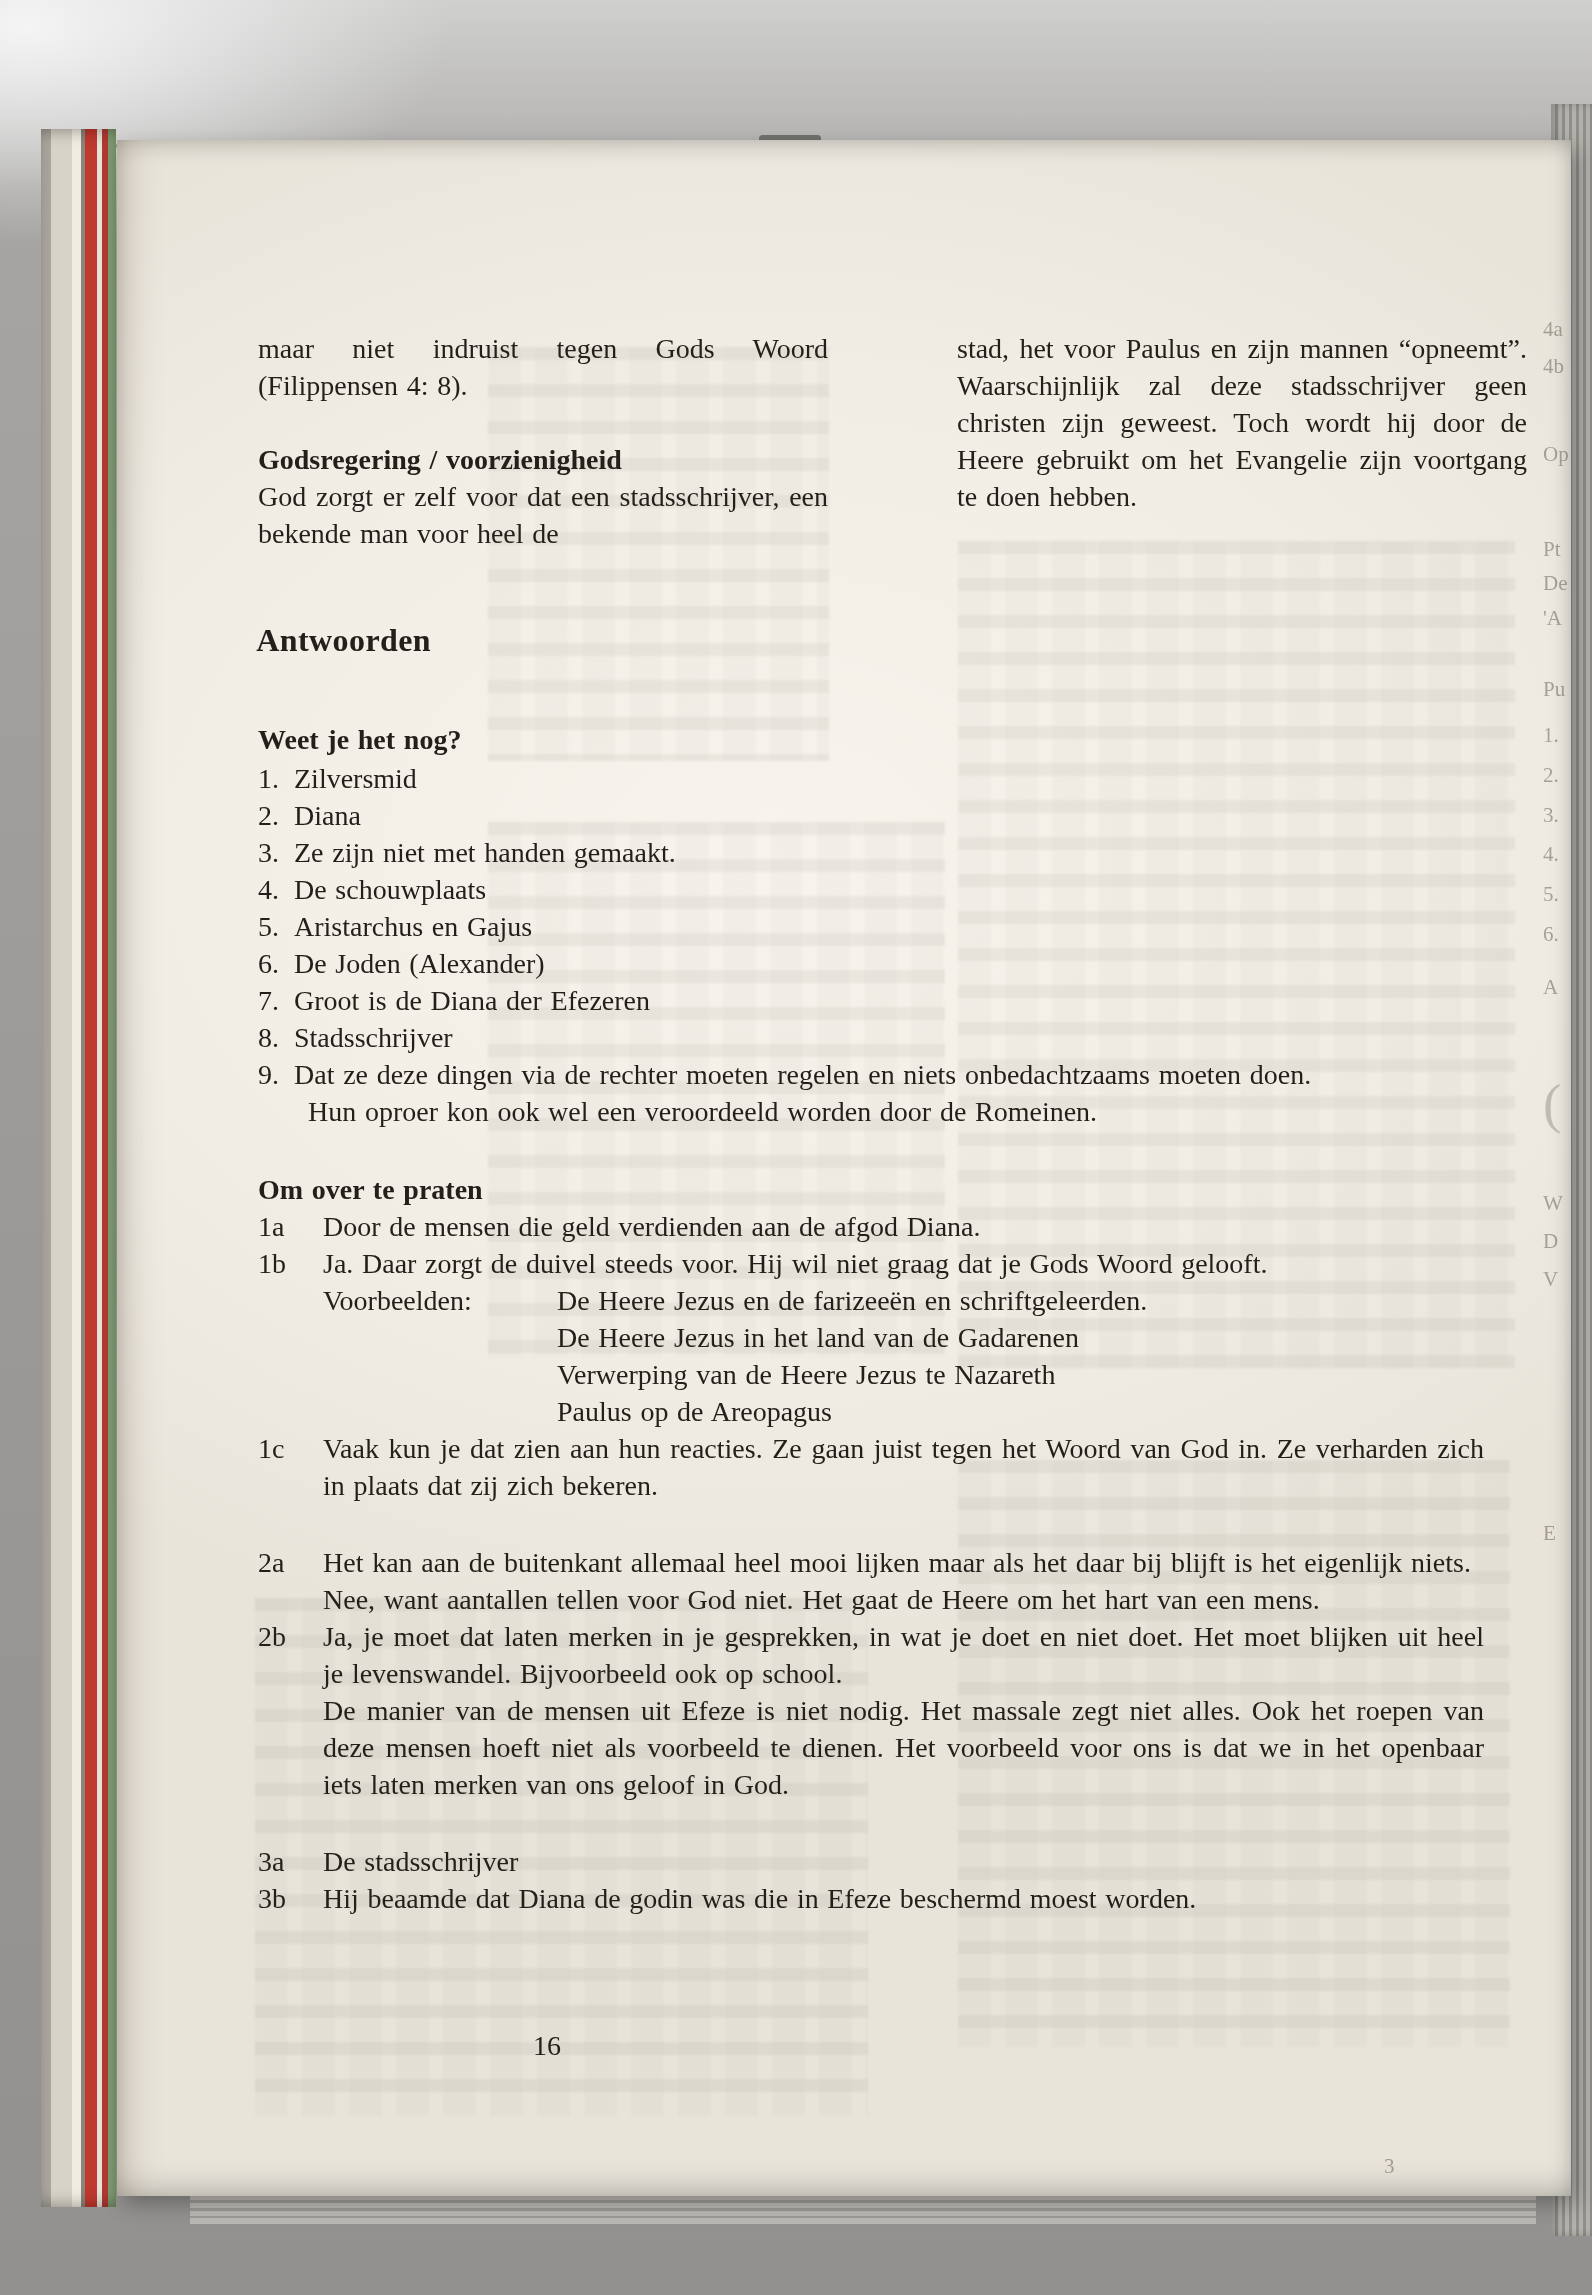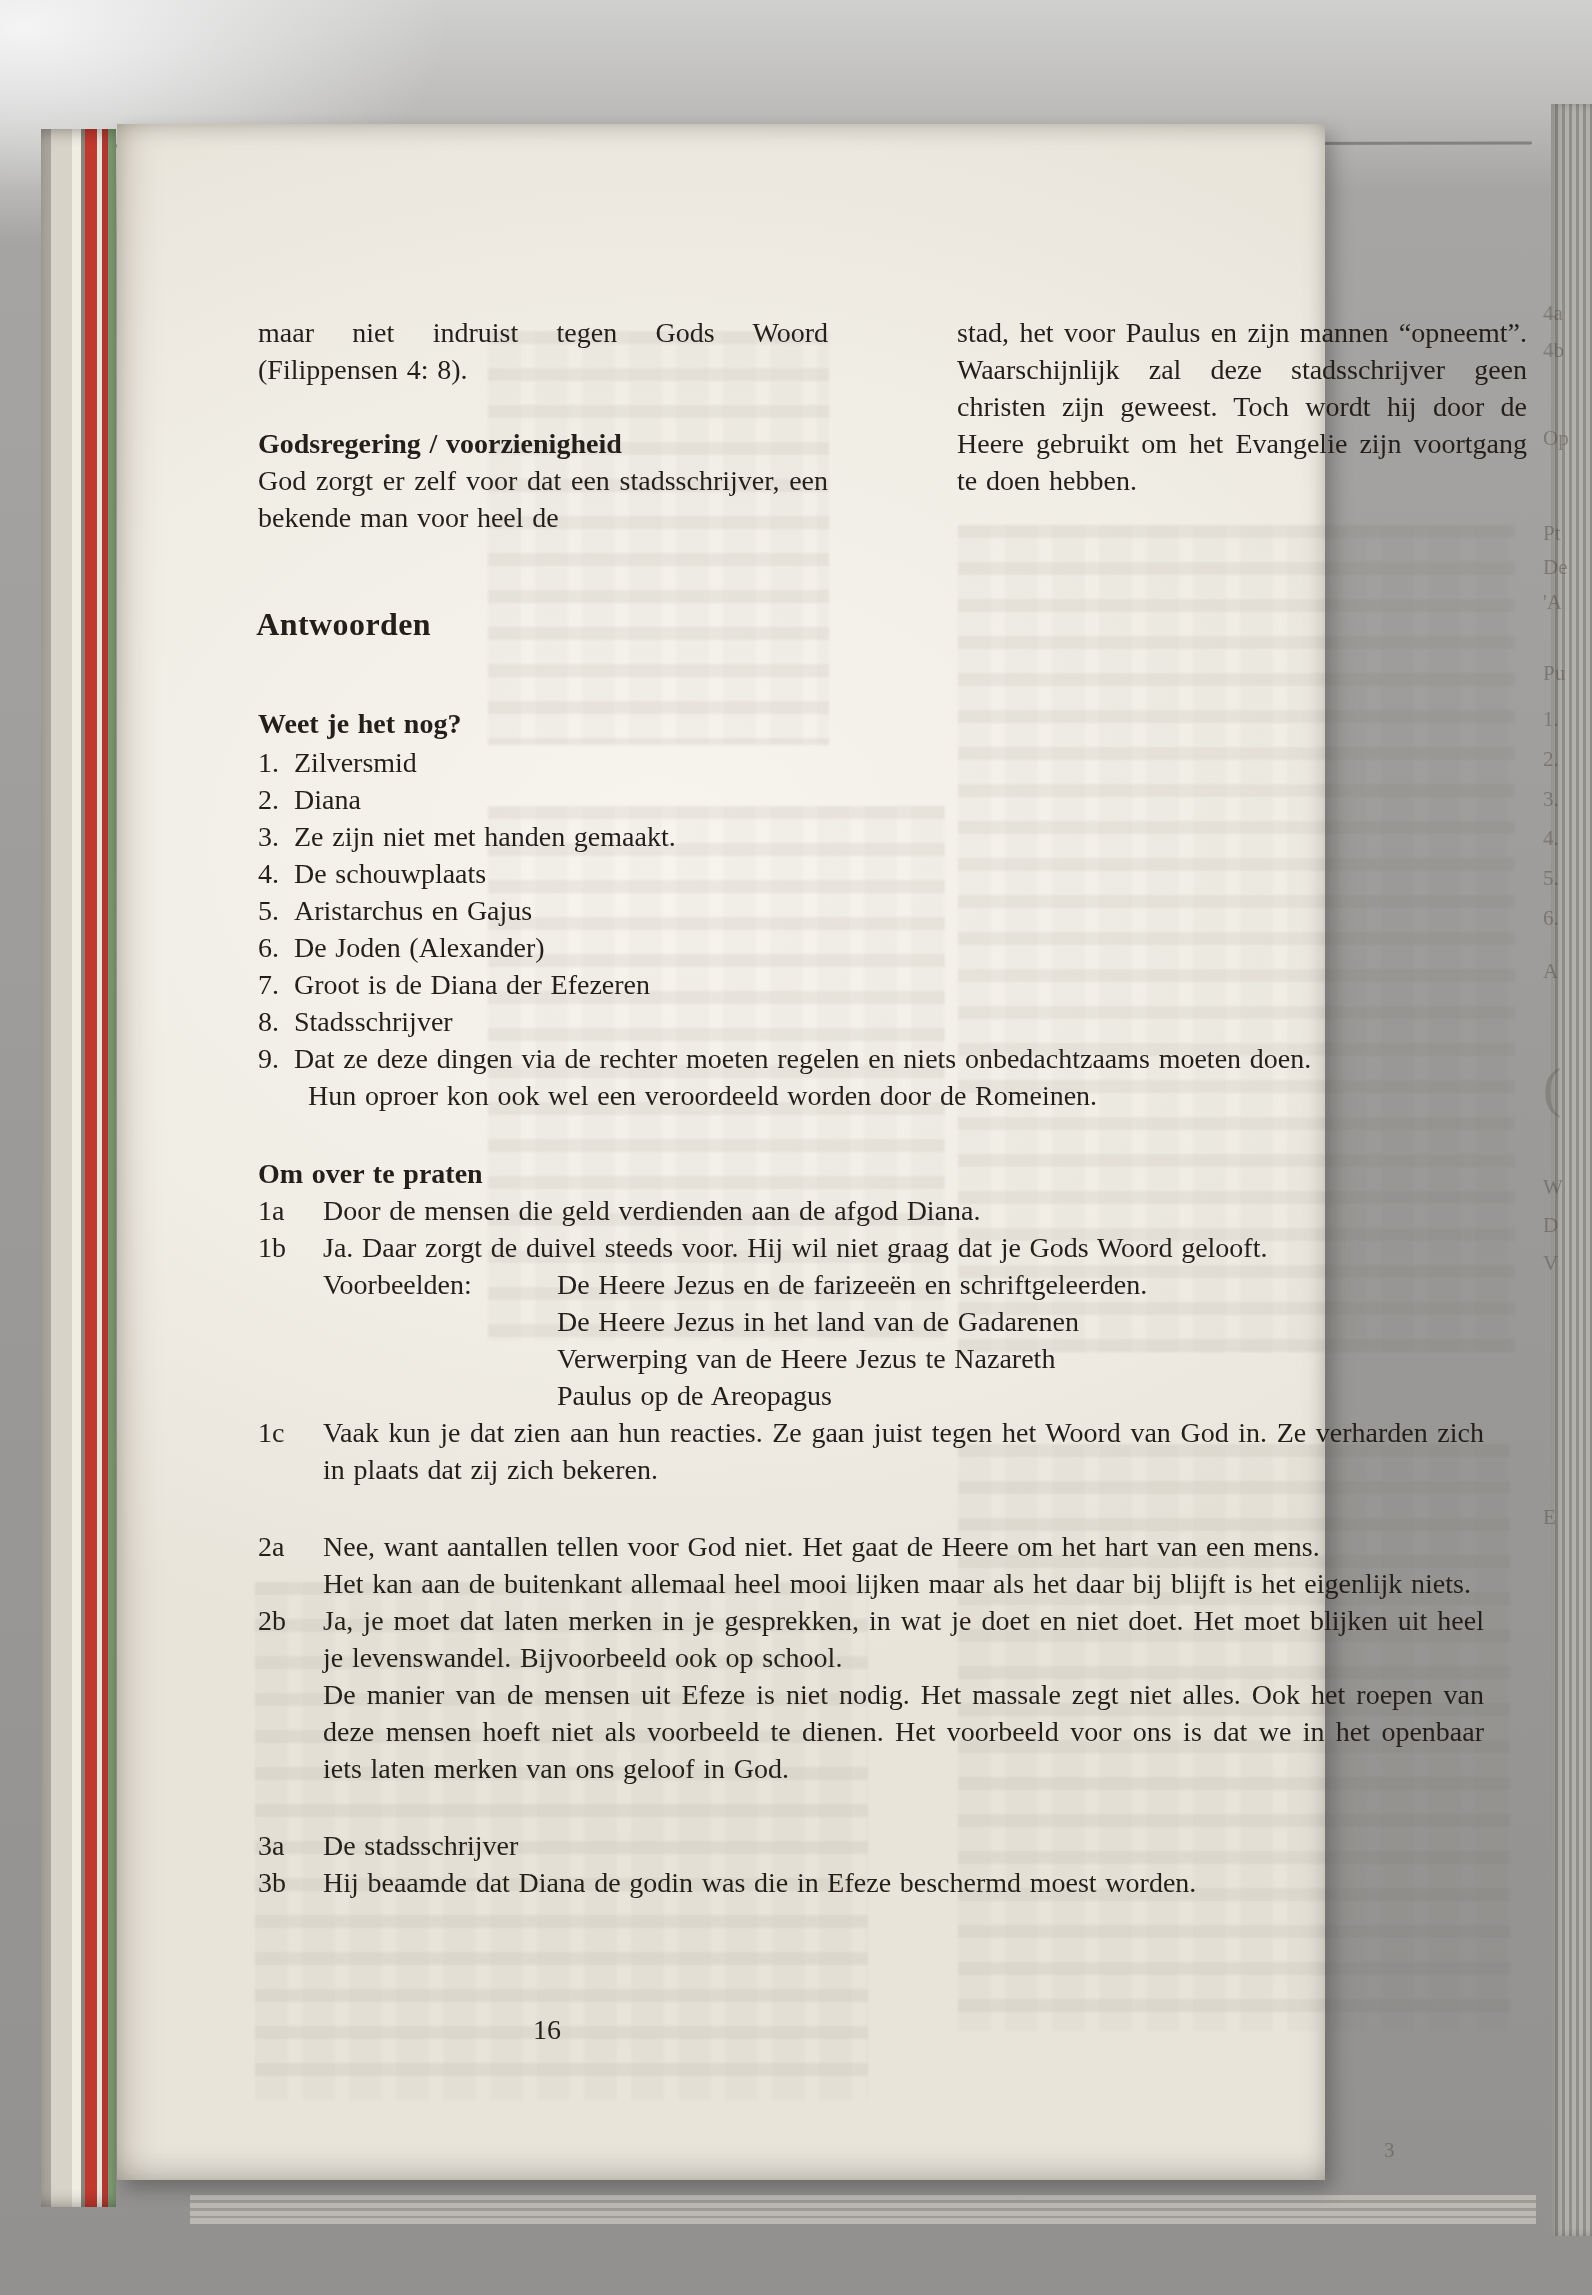--- a/index.html
+++ b/index.html
@@ -24,21 +24,21 @@
       #e7e3d8 56px,#e7e3d8 61px,
       #b03a33 61px,#b03a33 67px,
       #7f9c72 67px,#7f9c72 75px);
     box-shadow:inset 0 10.4px 15.5px -8.6px rgba(0,0,0,0.35), inset 0 -10.4px 15.5px -8.6px rgba(0,0,0,0.35);}
   .right-stack{position:absolute;right:0;top:104px;width:41px;height:2132px;
     background:repeating-linear-gradient(90deg,#b3b1ac 0 4.3px,#908e89 4.3px 7px);
     box-shadow:inset 5.2px 0 8.6px rgba(0,0,0,0.2);}
   .bottom-stack{position:absolute;left:190px;top:2195px;width:1346px;height:29px;opacity:.75;
     background:repeating-linear-gradient(180deg,#c9c6c0 0 5.2px,#a19e99 5.2px 7.8px);}
   .page{
-    position:absolute;left:117px;top:124px;width:1208px;height:2056px;
+    position:absolute;left:117px;top:140px;width:1454px;height:2056px;
     background:radial-gradient(1122px 820px at 45% 35%, #f7f4ed 0%, #f0ede5 60%, #e8e4da 100%);
     box-shadow:
       inset 24px 0 39px -21.6px rgba(80,60,40,0.35),
       inset 0 15.5px 26px -15.5px rgba(0,0,0,0.22),
       inset -17.3px 0 26px -19px rgba(0,0,0,0.18),
       inset 0 -21px 33px -17.3px rgba(0,0,0,0.22),
       7px 8.6px 19px rgba(0,0,0,0.28);
     color:#241f1a;
   }
   .ghost{position:absolute;z-index:0;opacity:.35;filter:blur(1.3px);
@@ -201,22 +201,22 @@
       <div class="qa">
         <div class="qa-label">1c</div>
         <div class="qa-body">
           <p>Vaak kun je dat zien aan hun reacties. Ze gaan juist tegen het Woord van God in. Ze verharden zich in plaats dat zij zich bekeren.</p>
         </div>
       </div>
 
       <div class="qa gap">
         <div class="qa-label">2a</div>
         <div class="qa-body">
+          <p>Het kan aan de buitenkant allemaal heel mooi lijken maar als het daar bij blijft is het eigenlijk niets.</p>
           <p>Nee, want aantallen tellen voor God niet. Het gaat de Heere om het hart van een mens.</p>
-          <p>Het kan aan de buitenkant allemaal heel mooi lijken maar als het daar bij blijft is het eigenlijk niets.</p>
         </div>
       </div>
 
       <div class="qa">
         <div class="qa-label">2b</div>
         <div class="qa-body">
           <p>Ja, je moet dat laten merken in je gesprekken, in wat je doet en niet doet. Het moet blijken uit heel je levenswandel. Bijvoorbeeld ook op school.</p>
           <p>De manier van de mensen uit Efeze is niet nodig. Het massale zegt niet alles. Ook het roepen van deze mensen hoeft niet als voorbeeld te dienen. Het voorbeeld voor ons is dat we in het openbaar iets laten merken van ons geloof in God.</p>
         </div>
       </div>

